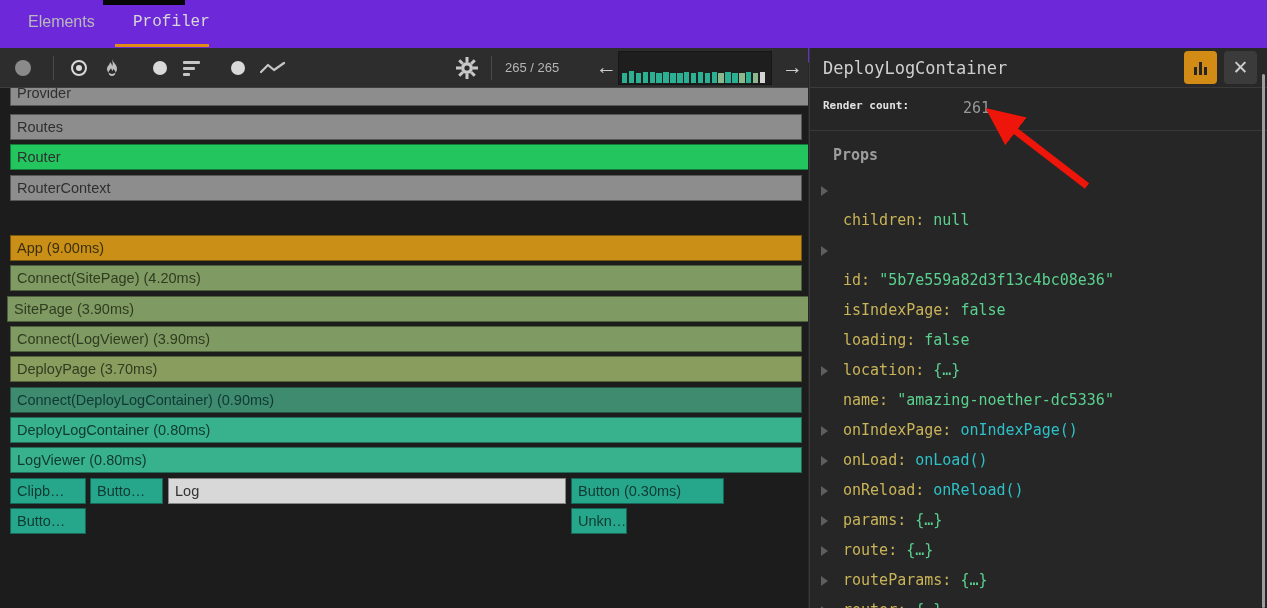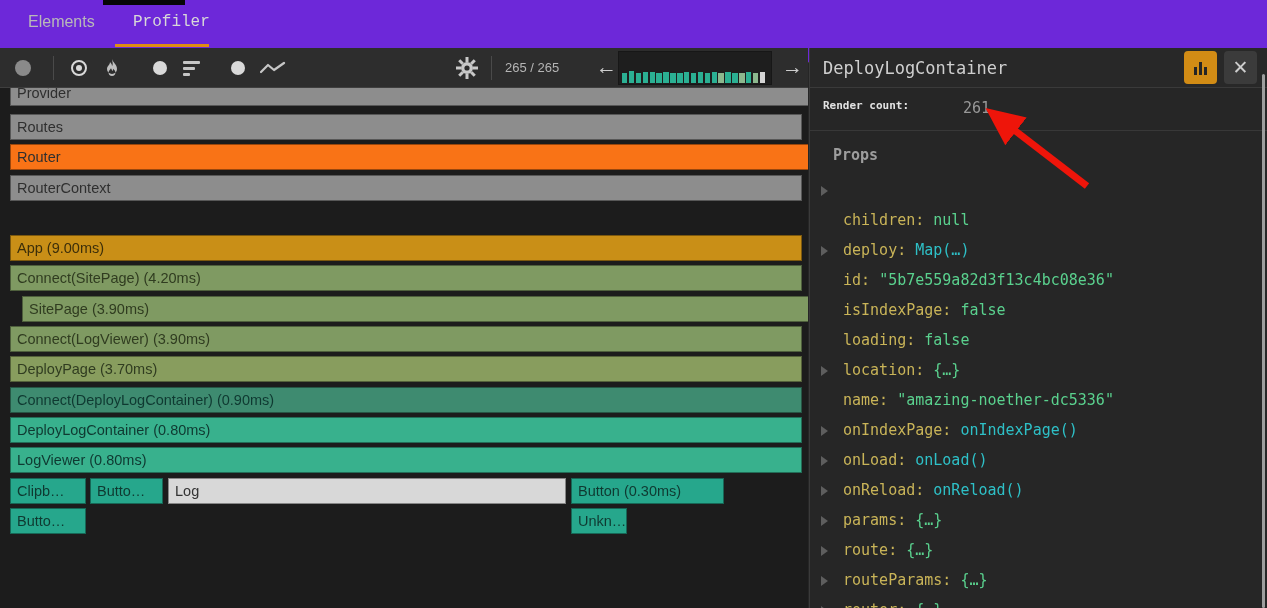--- a/index.html
+++ b/index.html
@@ -136,25 +136,25 @@
         <div class="mbar" style="height: 11px; background: rgb(43, 176, 147);"></div>
         <div class="mbar" style="height: 10px; background: rgb(140, 184, 142);"></div>
         <div class="mbar" style="height: 11px; background: rgb(212, 212, 212);"></div>
       </div>
     <div class="nav-arrow" style="left:782px">→</div>
   </div>
 
   <div class="flame" id="flame">
       <div class="fbar" style="left: 10px; top: -8px; width: 882px; background: rgb(141, 141, 141); color: rgb(47, 47, 47);">Provider</div>
       <div class="fbar" style="left: 10px; top: 26px; width: 792px; background: rgb(141, 141, 141); color: rgb(47, 47, 47);">Routes</div>
-      <div class="fbar" style="left: 10px; top: 56px; width: 945px; background: #f97316; color: rgb(47, 47, 47);">Router</div>
+      <div class="fbar" style="left: 10px; top: 56px; width: 945px; background: #22c55e; color: rgb(47, 47, 47);">Router</div>
       <div class="fbar" style="left: 10px; top: 87px; width: 792px; background: rgb(141, 141, 141); color: rgb(47, 47, 47);">RouterContext</div>
       <div class="fbar" style="left: 10px; top: 147px; width: 792px; background: rgb(201, 143, 23); color: rgb(61, 47, 10);">App (9.00ms)</div>
       <div class="fbar" style="left: 10px; top: 177px; width: 792px; background: rgb(127, 154, 98); color: rgb(48, 60, 32);">Connect(SitePage) (4.20ms)</div>
-      <div class="fbar" style="left: 22px; top: 208px; width: 828px; background: rgb(127, 154, 98); color: rgb(48, 60, 32);">SitePage (3.90ms)</div>
+      <div class="fbar" style="left: 7px; top: 208px; width: 828px; background: rgb(127, 154, 98); color: rgb(48, 60, 32);">SitePage (3.90ms)</div>
       <div class="fbar" style="left: 10px; top: 238px; width: 792px; background: rgb(127, 154, 98); color: rgb(48, 60, 32);">Connect(LogViewer) (3.90ms)</div>
       <div class="fbar" style="left: 10px; top: 268px; width: 792px; background: rgb(136, 157, 94); color: rgb(48, 60, 32);">DeployPage (3.70ms)</div>
       <div class="fbar" style="left: 10px; top: 299px; width: 792px; background: rgb(62, 139, 112); color: rgb(15, 57, 49);">Connect(DeployLogContainer) (0.90ms)</div>
       <div class="fbar" style="left: 10px; top: 329px; width: 792px; background: rgb(56, 177, 141); color: rgb(15, 57, 49);">DeployLogContainer (0.80ms)</div>
       <div class="fbar" style="left: 10px; top: 359px; width: 792px; background: rgb(56, 177, 141); color: rgb(15, 57, 49);">LogViewer (0.80ms)</div>
       <div class="fbar" style="left: 10px; top: 390px; width: 76px; background: rgb(38, 167, 140); color: rgb(15, 57, 49);">Clipb…</div>
       <div class="fbar" style="left: 90px; top: 390px; width: 73px; background: rgb(38, 167, 140); color: rgb(15, 57, 49);">Butto…</div>
       <div class="fbar" style="left: 168px; top: 390px; width: 398px; background: rgb(216, 216, 216); color: rgb(51, 51, 51);">Log</div>
       <div class="fbar" style="left: 571px; top: 390px; width: 153px; background: rgb(38, 167, 140); color: rgb(15, 57, 49);">Button (0.30ms)</div>
       <div class="fbar" style="left: 10px; top: 420px; width: 76px; background: rgb(38, 167, 140); color: rgb(15, 57, 49);">Butto…</div>
@@ -179,21 +179,20 @@
     <div class="props-label">Props</div>
     <div id="props">
         <div class="prop-row" style="top: 87px;">
           <span class="tri"></span>
         </div>
         <div class="prop-row" style="top: 117px;">
           <span class="k">children: <span class="v-plain">null</span></span>
         </div>
         <div class="prop-row" style="top: 147px;">
           <span class="tri"></span>
-          <span class="k">deploy: <span class="v-map">Map(…)</span></span>
         </div>
         <div class="prop-row" style="top: 177px;">
           <span class="k">id: <span class="v-plain">"5b7e559a82d3f13c4bc08e36"</span></span>
         </div>
         <div class="prop-row" style="top: 207px;">
           <span class="k">isIndexPage: <span class="v-plain">false</span></span>
         </div>
         <div class="prop-row" style="top: 237px;">
           <span class="k">loading: <span class="v-plain">false</span></span>
         </div>

